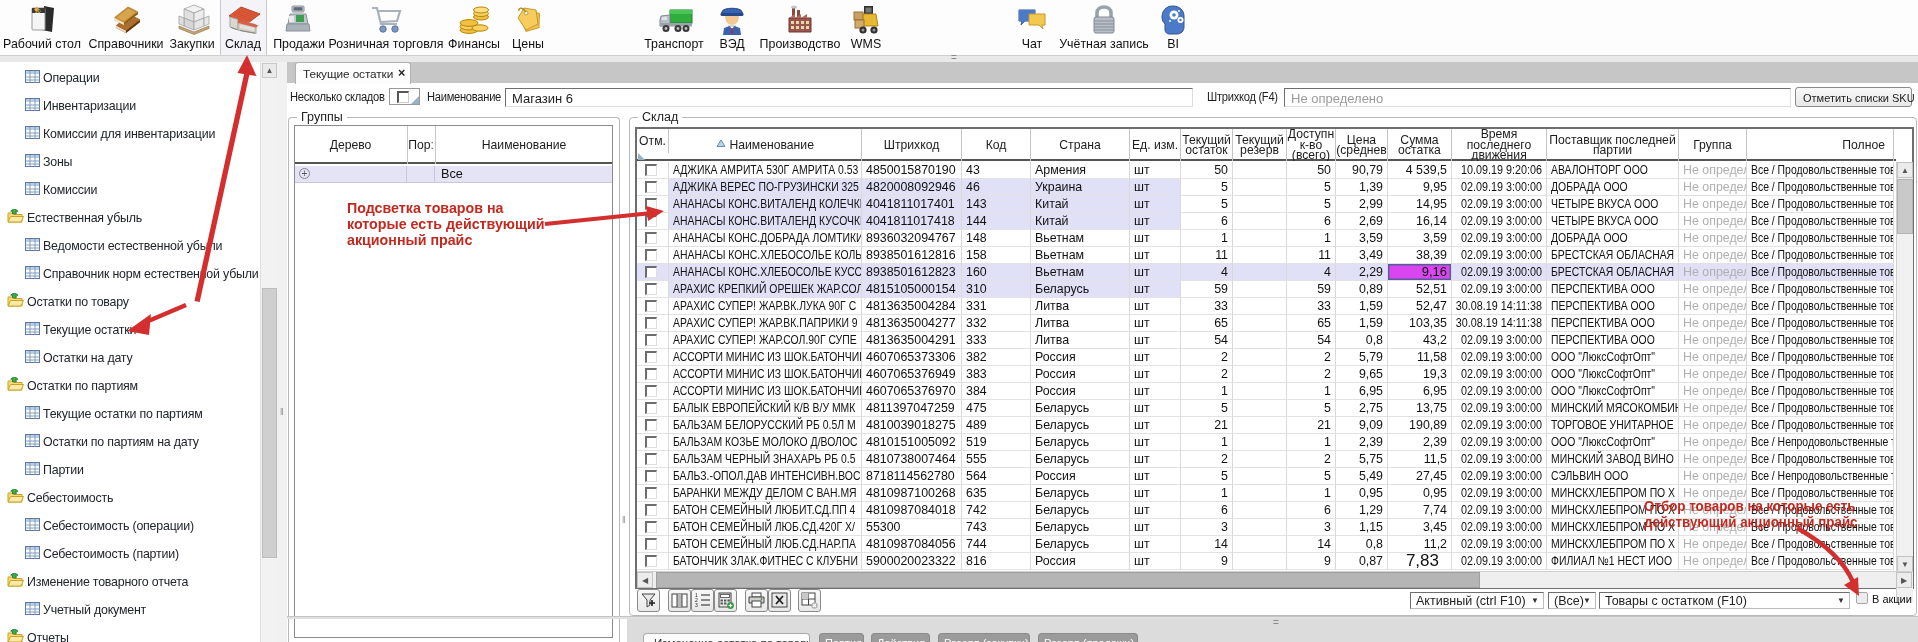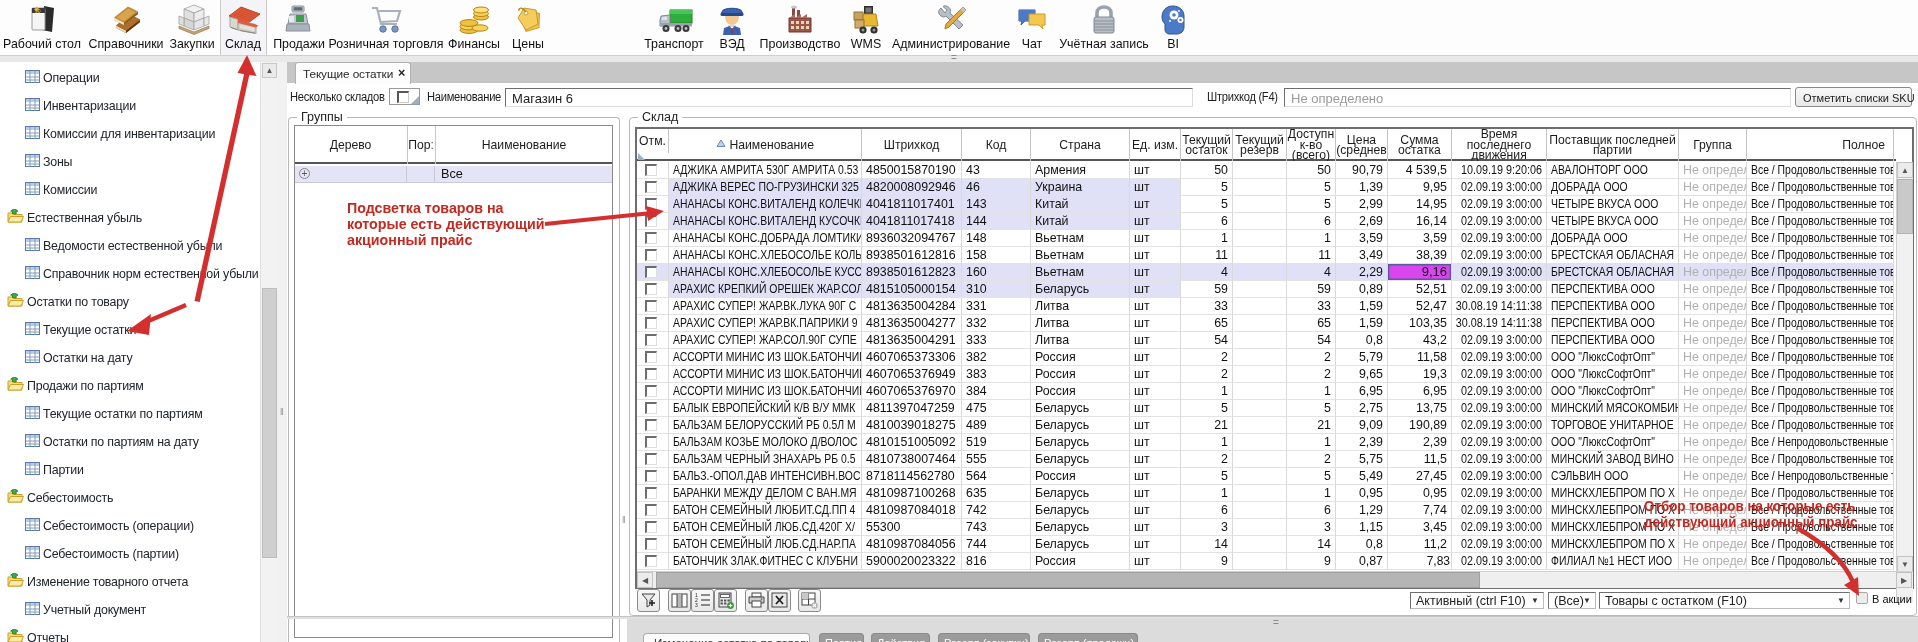--- a/index.html
+++ b/index.html
@@ -170,28 +170,20 @@
         <path d="M12 10 L26 10 L28 22 L10 22 Z" fill="#e8b830" stroke="#b08820"></path>
         <rect x="4" y="8" width="9" height="8" fill="#c8a060" stroke="#96742e"></rect>
         <rect x="5" y="16" width="9" height="8" fill="#d2ab6c" stroke="#96742e"></rect>
         <circle cx="13" cy="26" r="3.6" fill="#2f2f2f"></circle>
         <circle cx="13" cy="26" r="1.5" fill="#999"></circle>
         <circle cx="24" cy="26" r="3.6" fill="#2f2f2f"></circle>
         <circle cx="24" cy="26" r="1.5" fill="#999"></circle>
       </svg>
       <div class="cap">WMS</div>
     </div>
-<div class="titem" style="left:871px;width:160px;">
-      <svg width="34" height="32" viewBox="0 0 34 32">
-        <path d="M6 4 C3 6 3 10 6 12 C8 13.5 10 13 11 12 L24 25 L28 21 L15 9 C16 7 15.5 5 14 3.5 C12 1.5 9 1.5 8 2.5 L12 6 L10 9 Z" fill="#b8bec6" stroke="#828a94"></path>
-        <path d="M28 3 L31 6 L14 23 L10 25 L11 20 Z" fill="#e8a83c" stroke="#b07a1a"></path>
-        <path d="M28 3 L31 6 L28.5 8.5 L25.5 5.5 Z" fill="#c0c6ce"></path>
-      </svg>
-      <div class="cap">Администрирование</div>
-    </div>
 <div class="titem" style="left:952px;width:160px;">
       <svg width="32" height="32" viewBox="0 0 32 32">
         <path d="M3 6 L19 6 L19 17 L9 17 L5 21 L6 17 L3 17 Z" fill="#4a7ac8" stroke="#35548c"></path>
         <path d="M3 6 L19 6 L19 17 L9 17 L5 21 L6 17 L3 17 Z" fill="#4a7ac8"></path>
         <path d="M13 10 L29 10 L29 21 L26 21 L27 25 L23 21 L13 21 Z" fill="#f2c84e" stroke="#c89a28"></path>
       </svg>
       <div class="cap">Чат</div>
     </div>
 <div class="titem" style="left:1024px;width:160px;">
       <svg width="32" height="32" viewBox="0 0 32 32">
@@ -305,21 +297,21 @@
         <rect x="1" y="2" width="13" height="3" fill="#b8cce4"></rect>
         <line x1="0.5" y1="8" x2="14.5" y2="8" stroke="#7f9db9"></line>
         <line x1="0.5" y1="11" x2="14.5" y2="11" stroke="#7f9db9"></line>
         <line x1="5" y1="2" x2="5" y2="13.5" stroke="#7f9db9"></line>
         <line x1="10" y1="2" x2="10" y2="13.5" stroke="#7f9db9"></line>
       </svg></span><span style="margin-left:3px;">Остатки на дату</span></div>
 <div class="tree-item" style="left:7px;top:375px;"><span style="position:relative;top:2px;"><svg width="17" height="15" viewBox="0 0 17 15">
         <path d="M1 4 L1 13 L15 13 L15 5.5 L7 5.5 L5.5 4 Z" fill="#ffd978" stroke="#c8a426"></path>
         <path d="M1 13 L3.5 7.5 L16.5 7.5 L14 13 Z" fill="#ffe9a8" stroke="#c8a426"></path>
         <path d="M4.5 6.5 L8.5 6.5 L8.5 3.5 L10.5 3.5 L6.5 0.5 L2.5 3.5 L4.5 3.5 Z" fill="#3fae49" stroke="#1d7a28" transform="translate(1.5,-1) scale(0.9)"></path>
-      </svg></span><span style="margin-left:3px;">Продажи по партиям</span></div>
+      </svg></span><span style="margin-left:3px;">Остатки по партиям</span></div>
 <div class="tree-item" style="left:25px;top:403px;"><span style="position:relative;top:2px;"><svg width="15" height="15" viewBox="0 0 15 15">
         <rect x="0.5" y="1.5" width="14" height="12" fill="#fff" stroke="#5a79a8"></rect>
         <rect x="1" y="2" width="13" height="3" fill="#b8cce4"></rect>
         <line x1="0.5" y1="8" x2="14.5" y2="8" stroke="#7f9db9"></line>
         <line x1="0.5" y1="11" x2="14.5" y2="11" stroke="#7f9db9"></line>
         <line x1="5" y1="2" x2="5" y2="13.5" stroke="#7f9db9"></line>
         <line x1="10" y1="2" x2="10" y2="13.5" stroke="#7f9db9"></line>
       </svg></span><span style="margin-left:3px;">Текущие остатки по партиям</span></div>
 <div class="tree-item" style="left:25px;top:431px;"><span style="position:relative;top:2px;"><svg width="15" height="15" viewBox="0 0 15 15">
         <rect x="0.5" y="1.5" width="14" height="12" fill="#fff" stroke="#5a79a8"></rect>
@@ -966,21 +958,21 @@
         </div>
 <div style="position:absolute;left:32px;top:0;width:193px;height:17px;overflow:hidden;white-space:nowrap;border-right:1px solid #d9d9d9;border-bottom:1px solid #e2e2e2;font-size:12.4px;line-height:16px;color:#111;padding-left:4px;"><span style="display:inline-block;transform:scaleX(0.84);transform-origin:0 0;white-space:nowrap;">БАТОНЧИК ЗЛАК.ФИТНЕС С КЛУБНИ</span></div>
 <div style="position:absolute;left:225px;top:0;width:100px;height:17px;overflow:hidden;white-space:nowrap;border-right:1px solid #d9d9d9;border-bottom:1px solid #e2e2e2;font-size:12.4px;line-height:16px;color:#111;padding-left:4px;">5900020023322</div>
 <div style="position:absolute;left:325px;top:0;width:69px;height:17px;overflow:hidden;white-space:nowrap;border-right:1px solid #d9d9d9;border-bottom:1px solid #e2e2e2;font-size:12.4px;line-height:16px;color:#111;padding-left:4px;">816</div>
 <div style="position:absolute;left:394px;top:0;width:99px;height:17px;overflow:hidden;white-space:nowrap;border-right:1px solid #d9d9d9;border-bottom:1px solid #e2e2e2;font-size:12.4px;line-height:16px;color:#111;padding-left:4px;">Россия</div>
 <div style="position:absolute;left:493px;top:0;width:51px;height:17px;overflow:hidden;white-space:nowrap;border-right:1px solid #d9d9d9;border-bottom:1px solid #e2e2e2;font-size:12.4px;line-height:16px;color:#111;padding-left:4px;">шт</div>
 <div style="position:absolute;left:544px;top:0;width:52px;height:17px;overflow:hidden;white-space:nowrap;border-right:1px solid #d9d9d9;border-bottom:1px solid #e2e2e2;font-size:12.4px;line-height:16px;color:#111;text-align:right;padding-right:4px;">9</div>
 <div style="position:absolute;left:596px;top:0;width:54px;height:17px;overflow:hidden;white-space:nowrap;border-right:1px solid #d9d9d9;border-bottom:1px solid #e2e2e2;font-size:12.4px;line-height:16px;color:#111;text-align:right;padding-right:4px;"></div>
 <div style="position:absolute;left:650px;top:0;width:49px;height:17px;overflow:hidden;white-space:nowrap;border-right:1px solid #d9d9d9;border-bottom:1px solid #e2e2e2;font-size:12.4px;line-height:16px;color:#111;text-align:right;padding-right:4px;">9</div>
 <div style="position:absolute;left:699px;top:0;width:52px;height:17px;overflow:hidden;white-space:nowrap;border-right:1px solid #d9d9d9;border-bottom:1px solid #e2e2e2;font-size:12.4px;line-height:16px;color:#111;text-align:right;padding-right:4px;">0,87</div>
-<div style="position:absolute;left:751px;top:0;width:64px;height:17px;overflow:hidden;white-space:nowrap;border-right:1px solid #d9d9d9;border-bottom:1px solid #e2e2e2;font-size:12px;line-height:16px;color:#111;text-align:right;padding-right:1px;">7,83</div>
+<div style="position:absolute;left:751px;top:0;width:64px;height:17px;overflow:hidden;white-space:nowrap;border-right:1px solid #d9d9d9;border-bottom:1px solid #e2e2e2;font-size:17px;line-height:16px;color:#111;text-align:right;padding-right:12px;">7,83</div>
 <div style="position:absolute;left:815px;top:0;width:95px;height:17px;overflow:hidden;white-space:nowrap;border-right:1px solid #d9d9d9;border-bottom:1px solid #e2e2e2;font-size:12.4px;line-height:16px;color:#111;text-align:right;padding-right:4px;font-size:12.4px;">
           <span style="position:absolute;right:4px;top:0;transform:scaleX(0.87);transform-origin:100% 50%;white-space:nowrap;">02.09.19 3:00:00</span>
         </div>
 <div style="position:absolute;left:910px;top:0;width:132px;height:17px;overflow:hidden;white-space:nowrap;border-right:1px solid #d9d9d9;border-bottom:1px solid #e2e2e2;font-size:12.4px;line-height:16px;color:#111;padding-left:4px;"><span style="display:inline-block;transform:scaleX(0.84);transform-origin:0 0;white-space:nowrap;">ФИЛИАЛ №1 НЕСТ ИОО</span></div>
 <div style="position:absolute;left:1042px;top:0;width:68px;height:17px;overflow:hidden;white-space:nowrap;border-right:1px solid #d9d9d9;border-bottom:1px solid #e2e2e2;font-size:12.4px;line-height:16px;color:#111;color:#b0b0b0;padding-left:4px;">Не определено</div>
 <div style="position:absolute;left:1110px;top:0;width:147px;height:17px;overflow:hidden;white-space:nowrap;border-right:1px solid #d9d9d9;border-bottom:1px solid #e2e2e2;font-size:12.4px;line-height:16px;color:#111;padding-left:4px;"><span style="display:inline-block;transform:scaleX(0.84);transform-origin:0 0;white-space:nowrap;">Все / Продовольственные товары</span></div>
 </div>
 </div>
 <div style="position:absolute;left:1259px;top:33px;width:17px;height:441px;background:#f1f1f1;border-left:1px solid #d0d0d0;">
       <div style="position:absolute;left:0px;top:0px;width:16px;height:16px;background:#ececec;border:1px solid #c2c2c2;color:#555;font-size:8px;text-align:center;line-height:15px;">▲</div>

